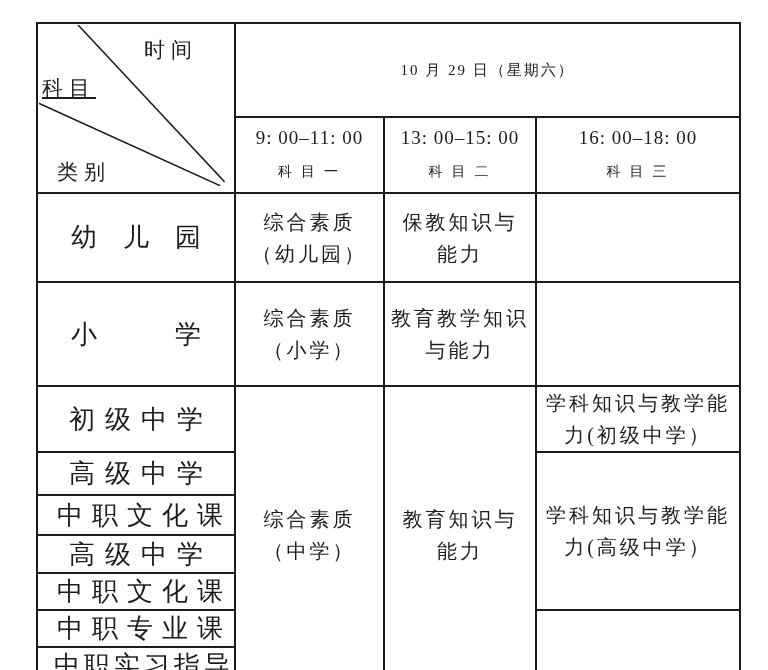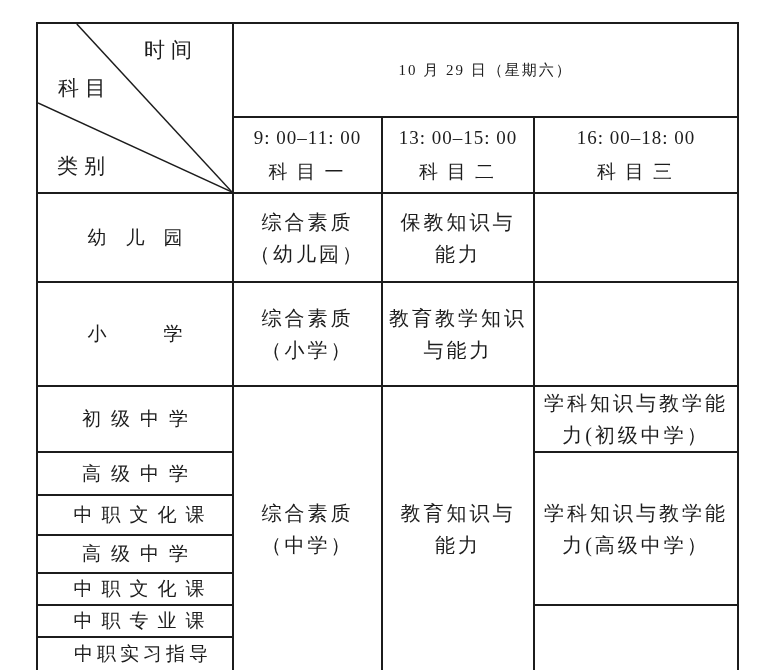--- a/index.html
+++ b/index.html
@@ -25,57 +25,58 @@
   table.schedule td {
     border: 2px solid #1c1c1c;
     text-align: center;
     vertical-align: middle;
     padding: 0;
     overflow: hidden;
   }
   
   td.corner {
     position: relative;
+    border-radius: 32px;
   }
   td.corner svg.diag {
     position: absolute;
     left: 0; top: 0;
     width: 100%; height: 100%;
     display: block;
   }
   td.corner .corner-lbl {
     position: absolute;
     font-size: 21px;
     letter-spacing: 6px;
     white-space: nowrap;
     line-height: 24px;
   }
   .corner-lbl.time-lbl   { left: 106px; top: 14px; }
-  .corner-lbl.subject-lbl{ left: 20px;  top: 52px; }
-  .corner-lbl.category-lbl{ left: 19px; top: 130px; }
+  .corner-lbl.subject-lbl{ left: 4px;  top: 52px; text-decoration: underline; }
+  .corner-lbl.category-lbl{ left: 19px; top: 136px; }
   
   td.date-cell {
     font-size: 15px;
     letter-spacing: 2px;
     padding-left: 2px;
     margin-left: 32px;
   }
   td.session-cell { line-height: 34px; margin-top: 27px; }
   .session-time {
     font-size: 19px;
     letter-spacing: 1px;
   }
   .session-name {
-    font-size: 19px;
+    font-size: 14px;
     letter-spacing: 9px;
     padding-left: 6px;
   }
   
   td.cat {
-    font-size: 19px;
+    font-size: 26px;
     white-space: nowrap;
     font-family: Liberation Mono, monospace;
   }
   td.cat.sp4 { letter-spacing: 10px; padding-left: 10px; border-radius: 31px; }
   td.cat.sp5 { letter-spacing: 9px;  padding-left: 17px; text-align: center; }
   td.cat.sp6 { letter-spacing: 4px;  padding-left: 16px; }
   
   td.cell {
     font-size: 20px;
     letter-spacing: 3px;

